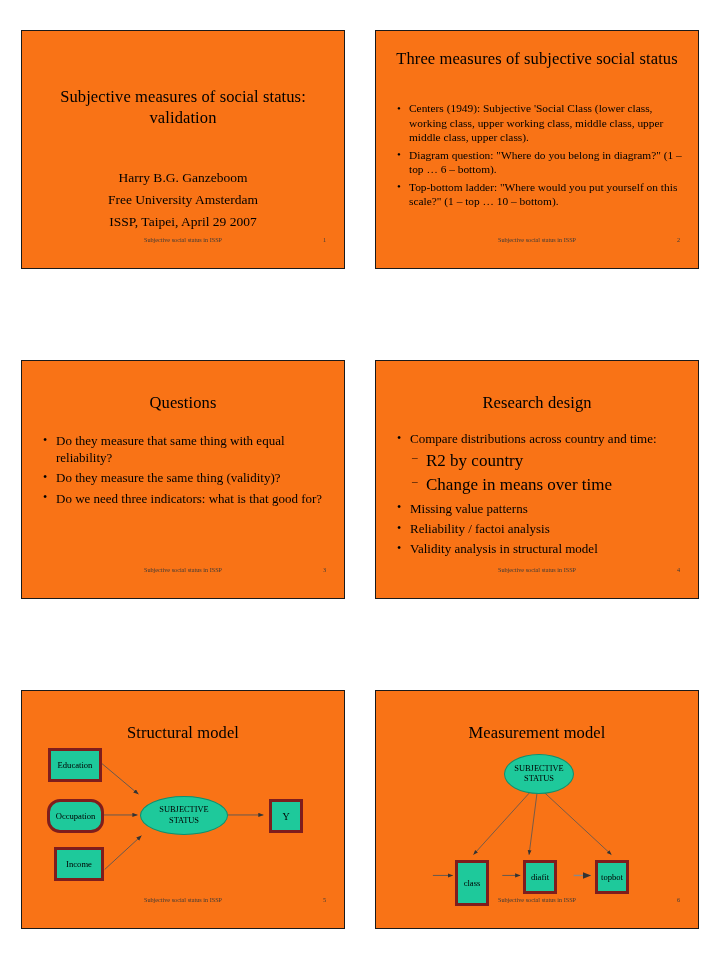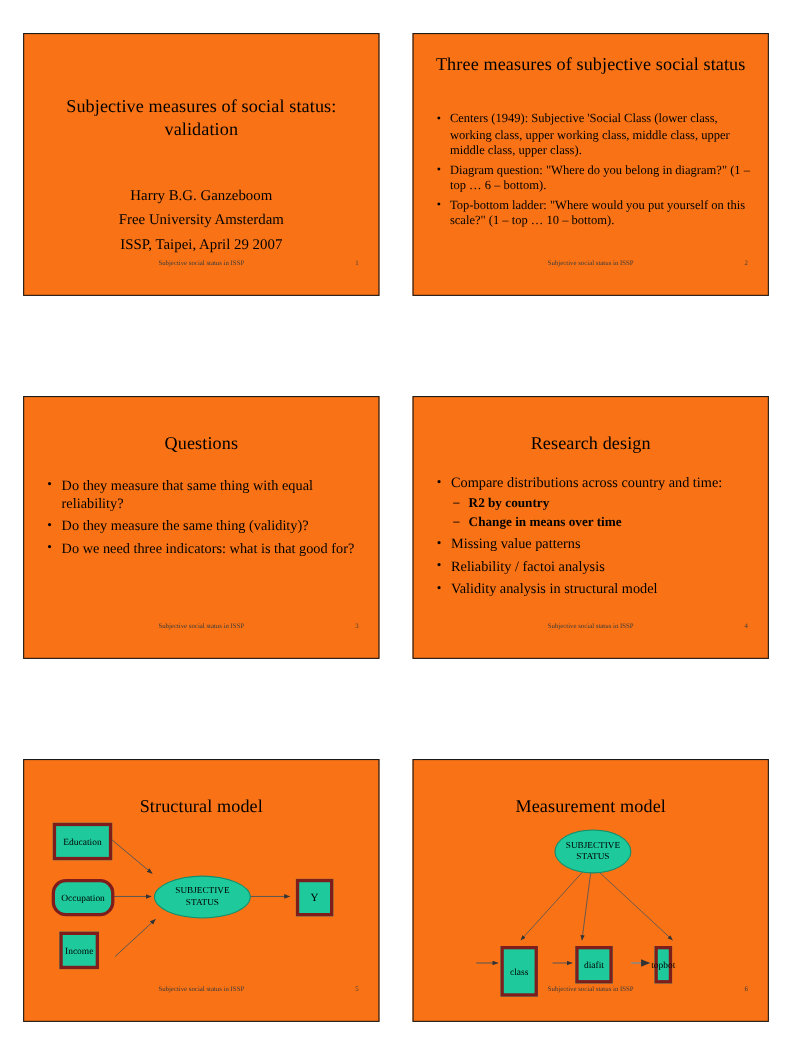--- a/index.html
+++ b/index.html
@@ -107,24 +107,23 @@
   .bullets li.big::before { font-size: 12px; }
 
   .sub-bullets {
     margin: 1px 0 1px 0;
     padding: 0;
     list-style: none;
   }
   .sub-bullets li {
     position: relative;
     padding-left: 16px;
-    font-size: 12px;
+    font-size: 17px;
     line-height: 1.42;
     margin-bottom: 0;
-    font-weight: bold;
   }
   .sub-bullets li::before {
     content: "\2013";
     position: absolute;
     left: 2px;
     top: 0;
     font-size: 11.3px;
   }
 
   
@@ -276,21 +275,21 @@
 
         <line x1="206" y1="125" x2="243" y2="125" stroke="#555555" stroke-width="0.9" marker-end="url(#ah5)"></line>
       </svg>
 
       <div class="node-box" style="left:26px; top:57px; width:54px; height:34px;">
         <span>Education</span>
       </div>
       <div class="node-box" style="left:25px; top:108px; width:57px; height:34px;border-radius:13px;">
         <span>Occupation</span>
       </div>
-      <div class="node-box" style="left:32px; top:156px; width:36px; height:34px;">
+      <div class="node-box" style="left:32px; top:156px; width:50px; height:34px;">
         <span>Income</span>
       </div>
       <div class="node-ellipse" style="left:118px; top:105px; width:88px; height:39px;">
         <span>SUBJECTIVE</span>
         <span>STATUS</span>
       </div>
       <div class="node-box" style="left:247px; top:108px; width:34px; height:34px; font-size:10px;">
         <span>Y</span>
       </div>
     </div>
@@ -327,21 +326,21 @@
         <span>SUBJECTIVE</span>
         <span>STATUS</span>
       </div>
 
       <div class="node-box" style="left:79px; top:169px; width:34px; height:46px;">
         <span>class</span>
       </div>
       <div class="node-box" style="left:147px; top:169px; width:34px; height:34px;">
         <span>diafit</span>
       </div>
-      <div class="node-box" style="left:219px; top:169px; width:16px; height:34px;">
+      <div class="node-box" style="left:219px; top:169px; width:34px; height:34px;">
         <span>topbot</span>
       </div>
     </div>
 
     <div class="footer">
       <span class="f-text">Subjective social status in ISSP</span>
       <span class="f-page">6</span>
     </div>
   </div>
 

